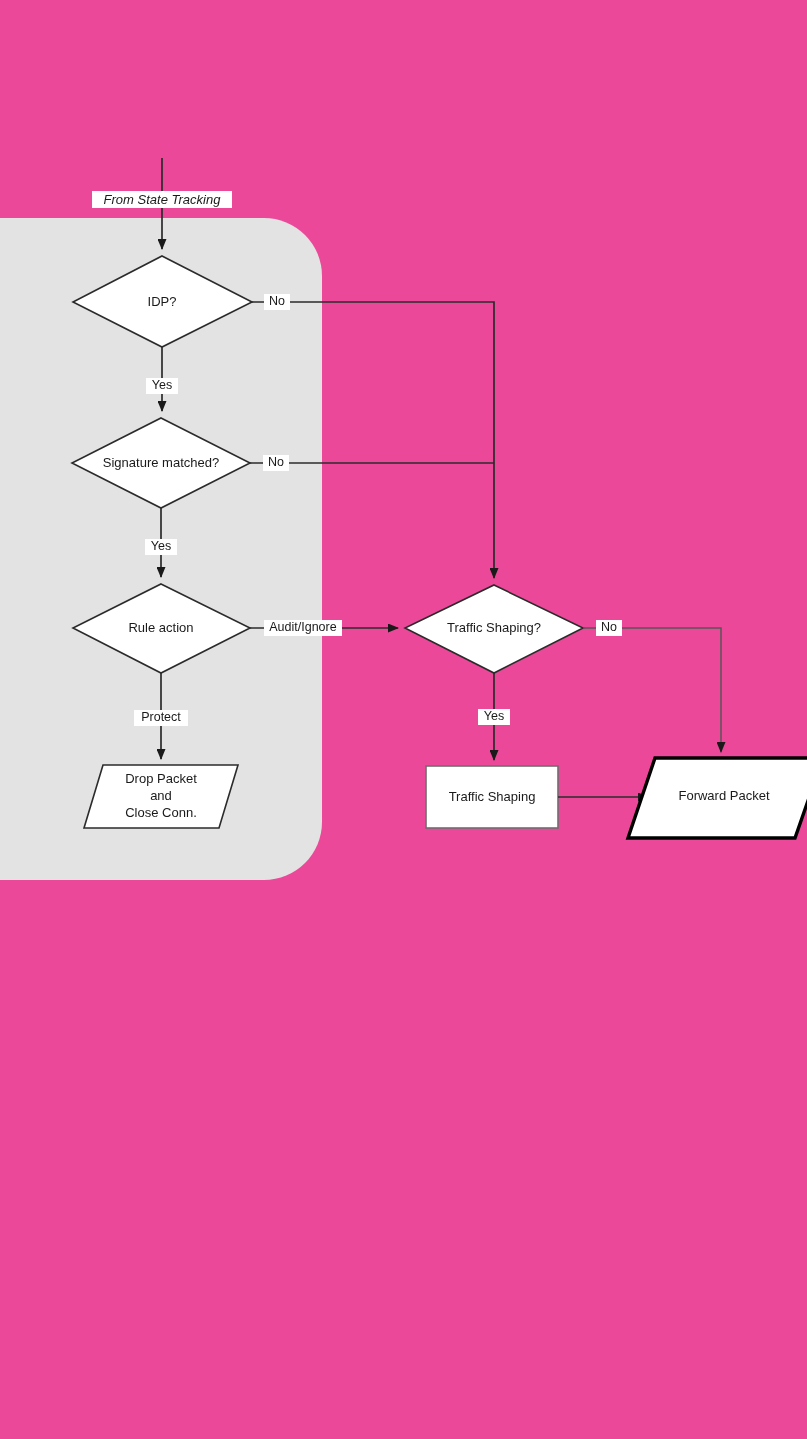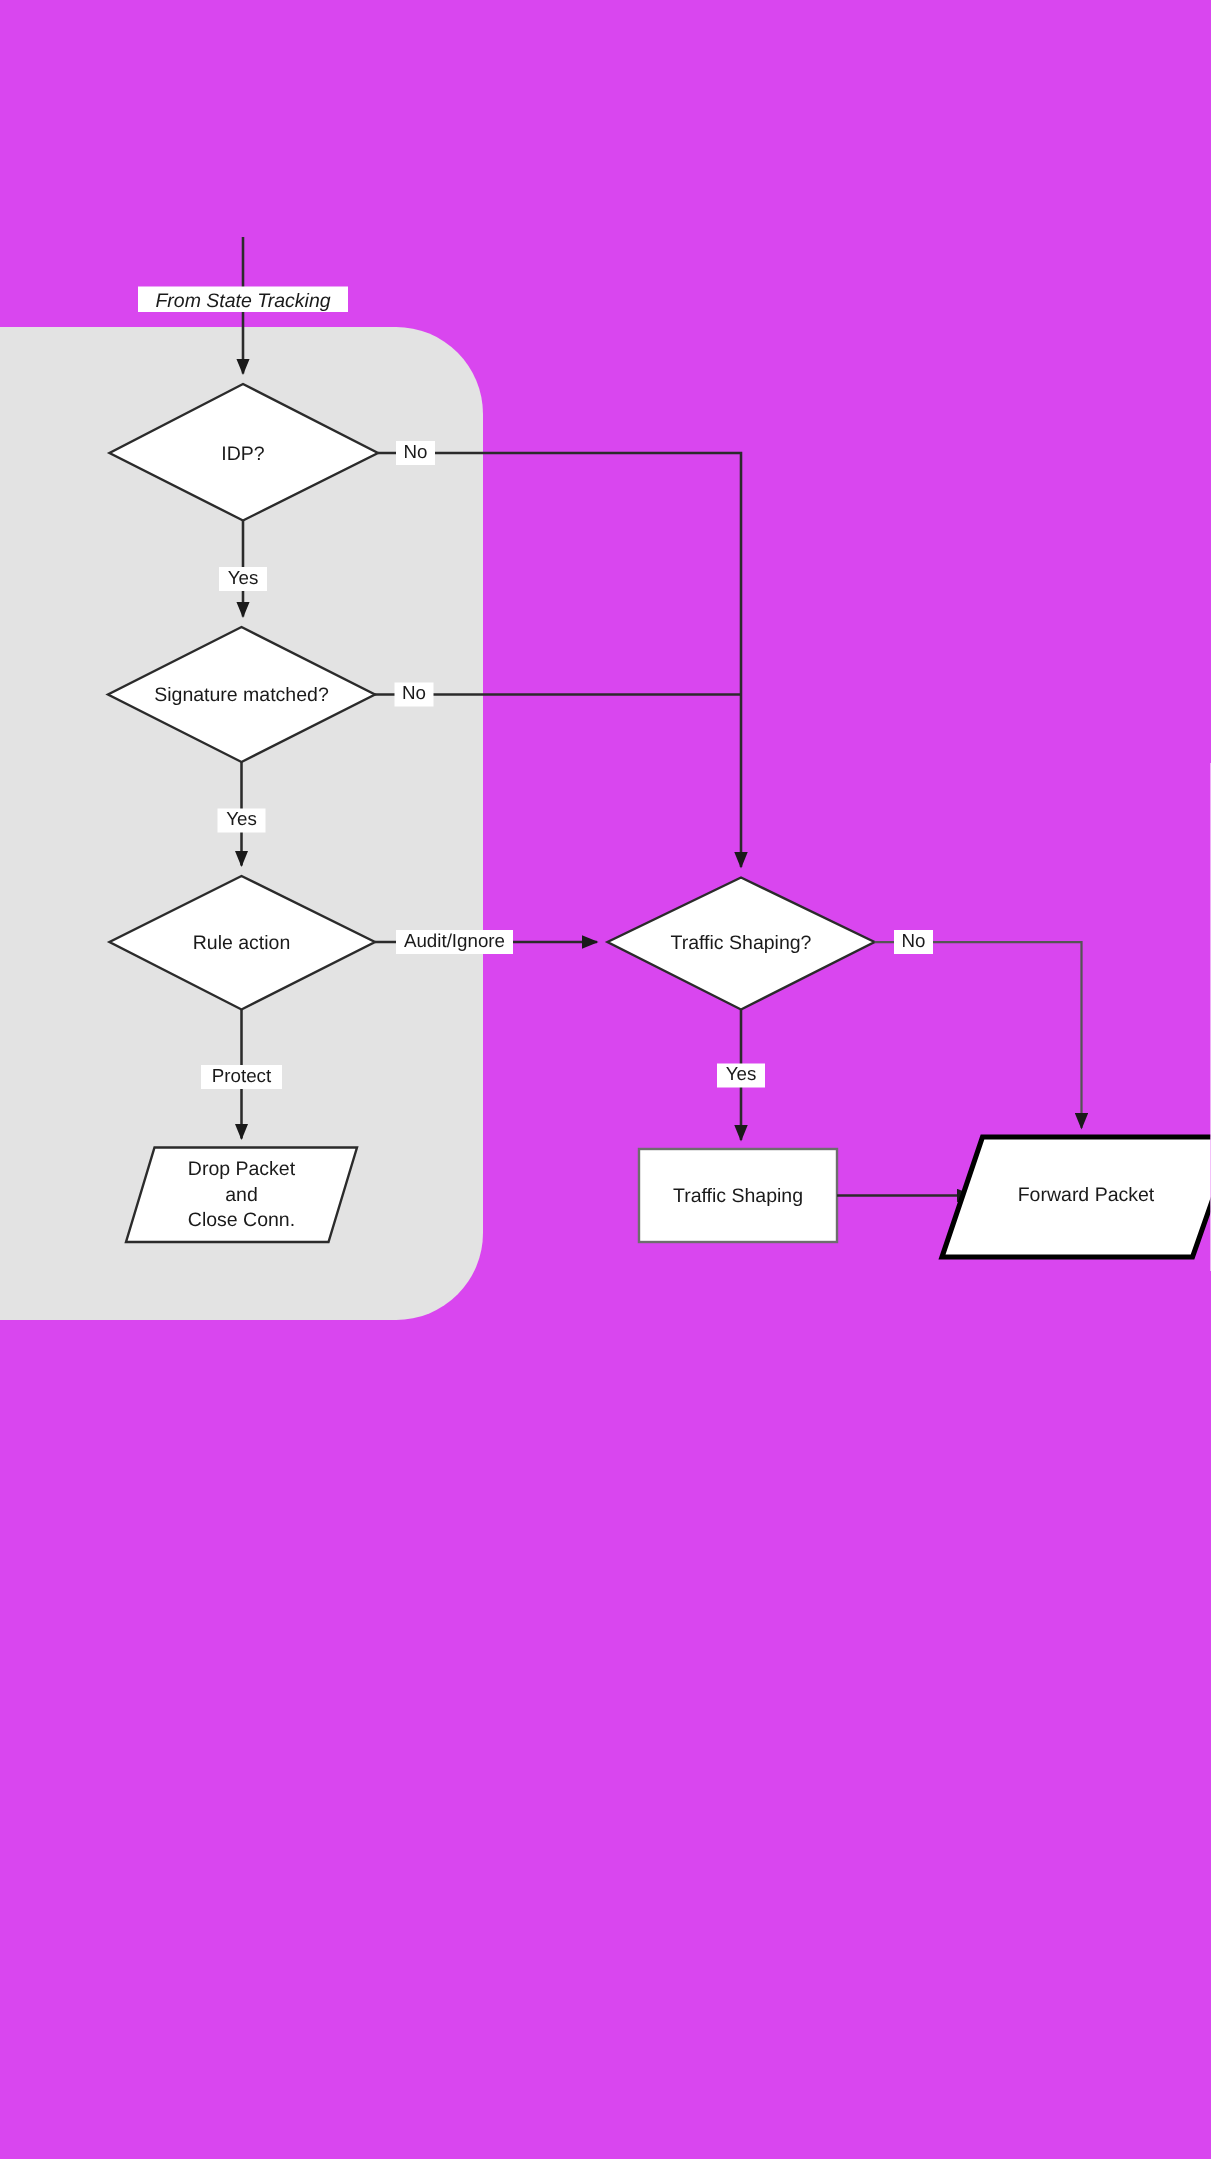--- a/index.html
+++ b/index.html
@@ -7,21 +7,21 @@
     padding: 0;
     background: #ffffff;
   }
   body {
     font-family: "Liberation Sans", sans-serif;
   }
   #canvas {
     position: relative;
     width: 807px;
     height: 1439px;
-    background: #d946ef;
+    background: #ec4899;
     overflow: hidden;
   }
   #flow-svg {
     position: absolute;
     left: 0;
     top: 0;
     width: 807px;
     height: 1439px;
   }
   .node-label {

